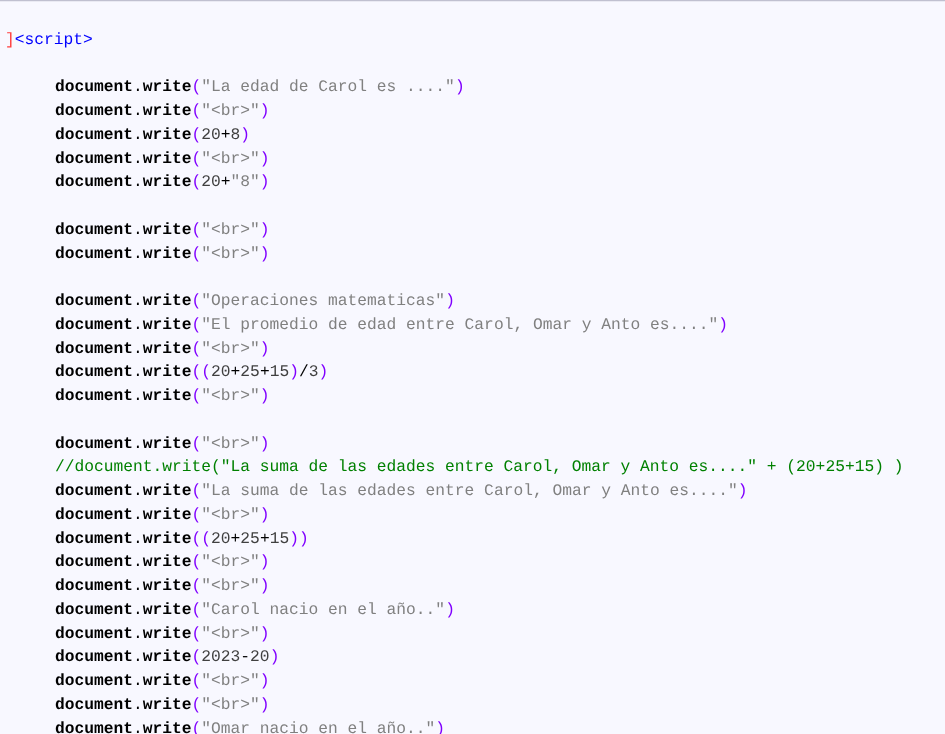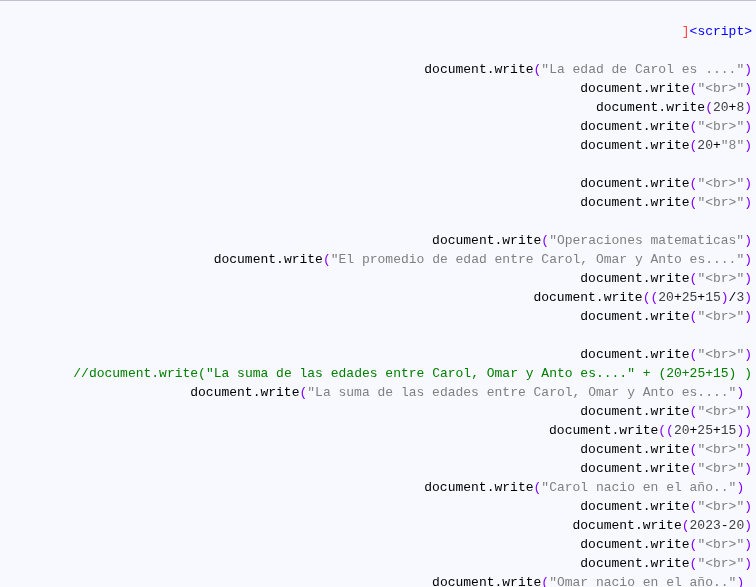--- a/index.html
+++ b/index.html
@@ -13,25 +13,25 @@
   }
   .editor {
     background: #f8f8ff;
     border-top: 1px solid #c0c0d0;
     border-bottom: 1px solid #c0c0d0;
     padding: 2px 4px 2px 4px;
     width: 756px;
     min-height: 587px;
     white-space: pre;
   }
-  .line { display: block; text-align: right; }
+  .line { display: block; }
   .indent { display:inline-block; width: 40px; }
   .tag { color: #0000ff; }
   .brk { color: #8000ff; } 
-  .id  { color: #000000; } 
+  .id  { color: #000000; font-weight: bold; } 
   .op  { color: #000000; } 
   .str { color: #808080; } 
   .num { color: #404040; } 
   .cmt { color: #008000; } 
   .margin-mark { color: #ff4040; }
 </style>
 </head>
 <body>
 
 <div class="editor">

